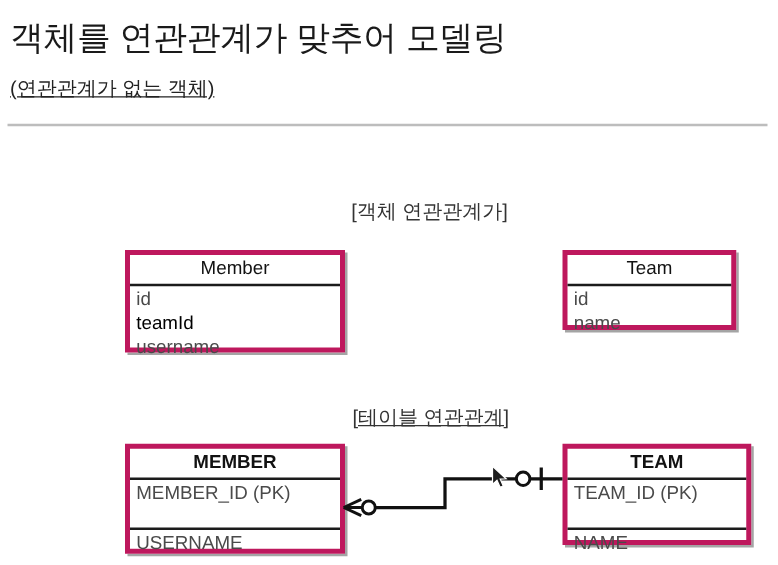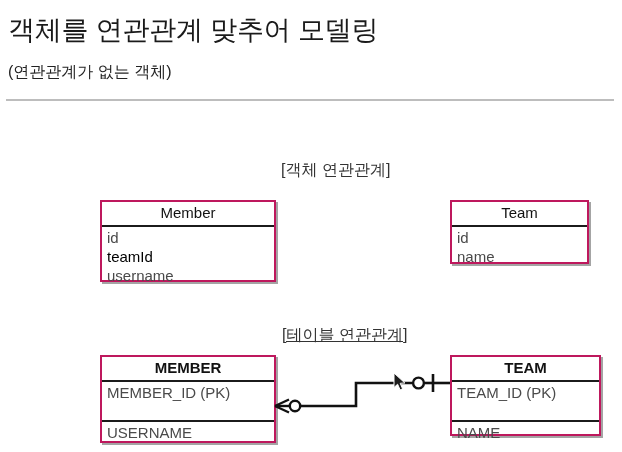--- a/index.html
+++ b/index.html
@@ -36,20 +36,21 @@
   }
   #page-subtitle {
     position: absolute;
     left: 8px;
     top: 62px;
     font-size: 16px;
     line-height: 20px;
     font-weight: 400;
     color: #222222;
     white-space: nowrap;
+    text-decoration: underline;
   }
   #header-divider {
     position: absolute;
     left: 6px;
     top: 99px;
     width: 608px;
     height: 0;
     border-top: 2px solid #bdbdbd;
   }
 
@@ -62,21 +63,21 @@
     white-space: nowrap;
   }
   #object-relation-caption { left: 281px; top: 160px; }
   #table-relation-caption  { left: 282px; top: 325px; text-decoration: underline; }
 
   
   .entity-box {
     position: absolute;
     box-sizing: border-box;
     background: #ffffff;
-    border: 2px solid #be185d;
+    border: 4px solid #be185d;
     box-shadow: 2px 2px 0 0 rgba(90,90,90,0.55);
   }
   .entity-header {
     box-sizing: border-box;
     text-align: center;
     font-size: 15px;
     line-height: 18px;
     color: #121212;
     border-bottom: 2px solid #1b1b1b;
     padding: 2px 4px 3px 4px;
@@ -130,26 +131,26 @@
     left: 393px;
     top: 372px;
     width: 14px;
     height: 20px;
   }
 </style>
 </head>
 <body>
 
 <div id="slide-header">
-  <div id="page-title">객체를 연관관계 맞추어 모델링</div>
+  <div id="page-title">객체를 연관관계가 맞추어 모델링</div>
   <div id="page-subtitle">(연관관계가 없는 객체)</div>
   <div id="header-divider"></div>
 </div>
 
-<div class="section-caption" id="object-relation-caption">[객체 연관관계]</div>
+<div class="section-caption" id="object-relation-caption">[객체 연관관계가]</div>
 
 <div class="entity-box" id="member-object-box">
   <div class="entity-header">Member</div>
   <div class="entity-body">
     <div class="entity-field">id</div>
     <div class="entity-field strong">teamId</div>
     <div class="entity-field">username</div>
   </div>
 </div>
 

